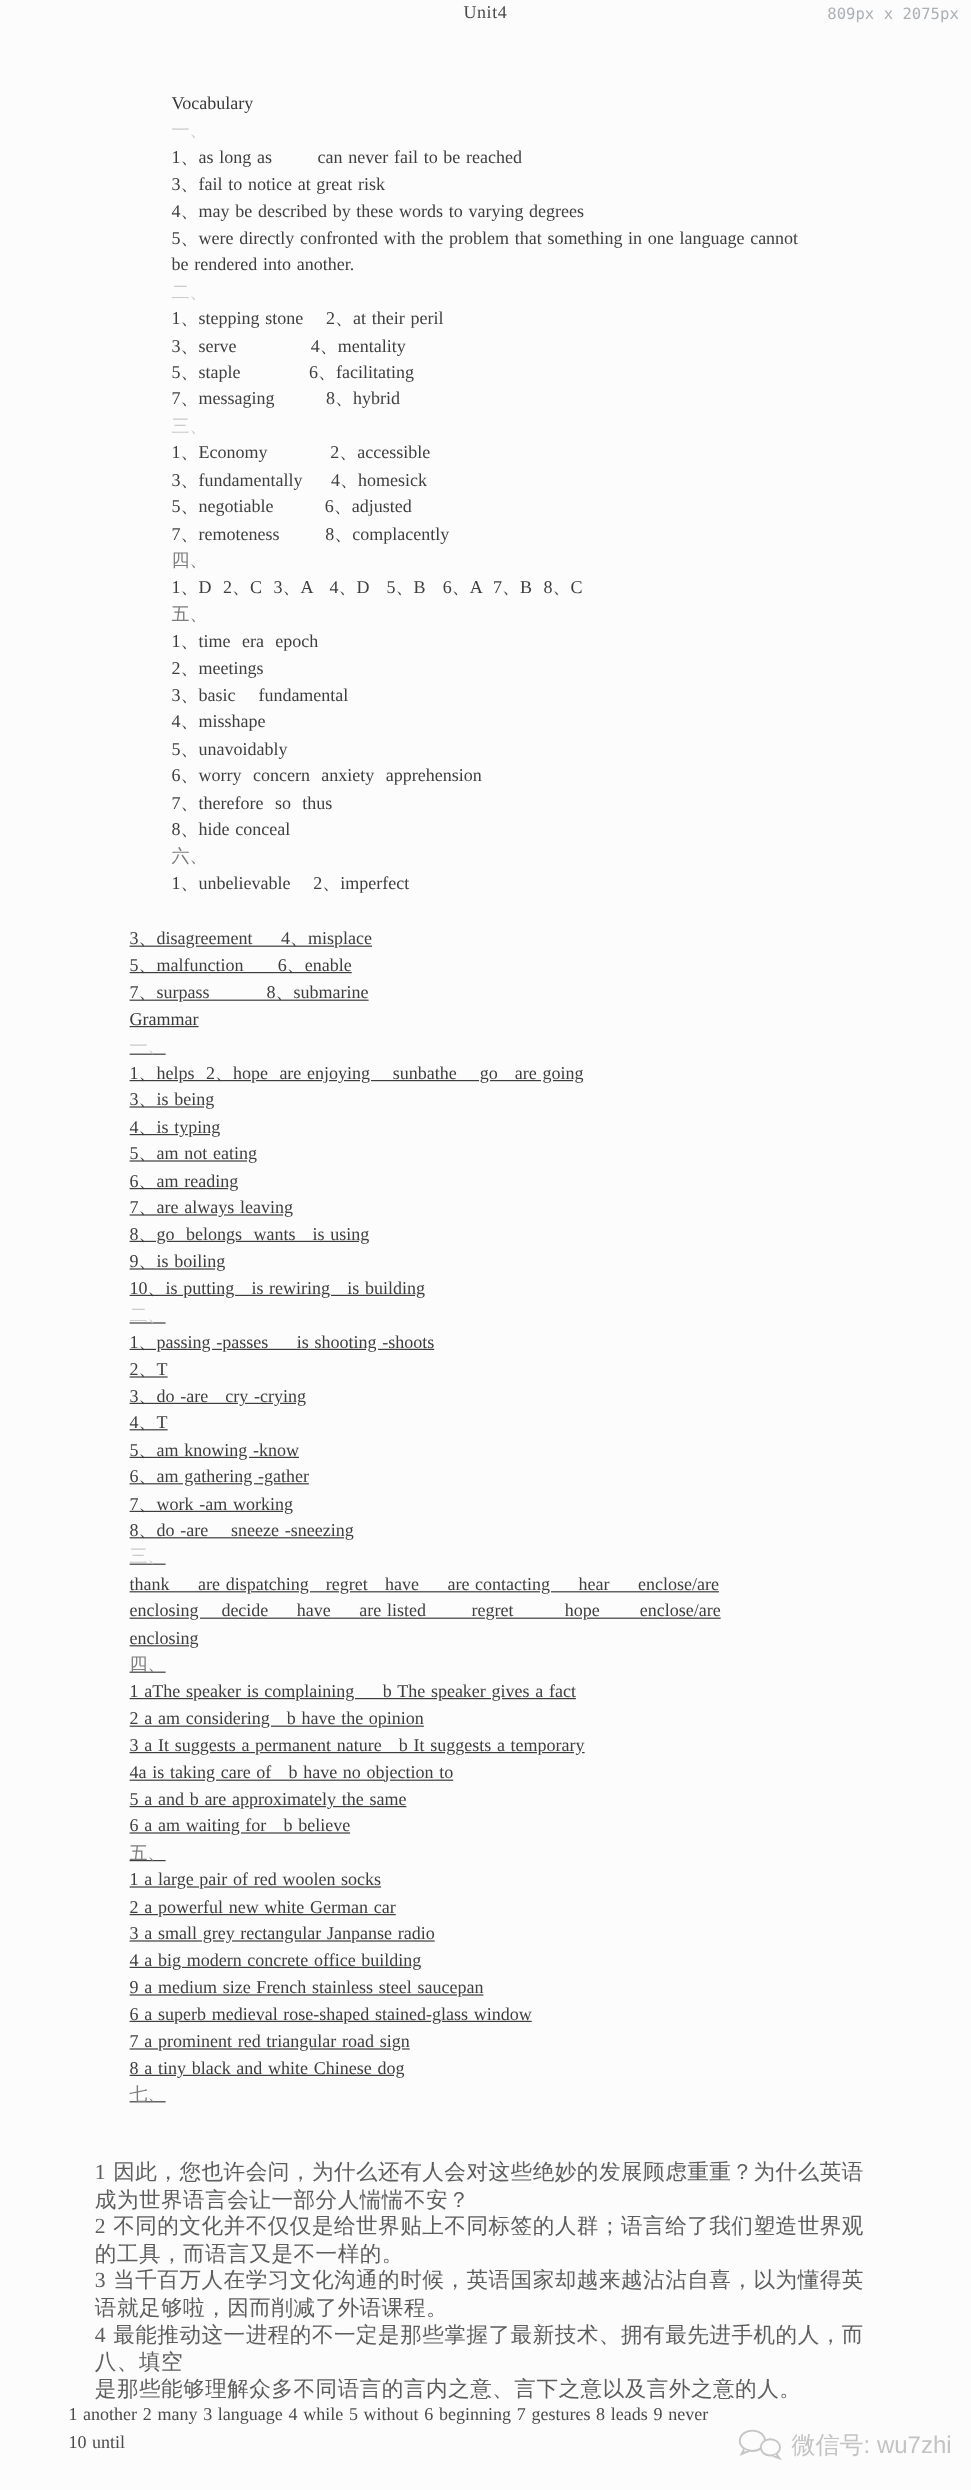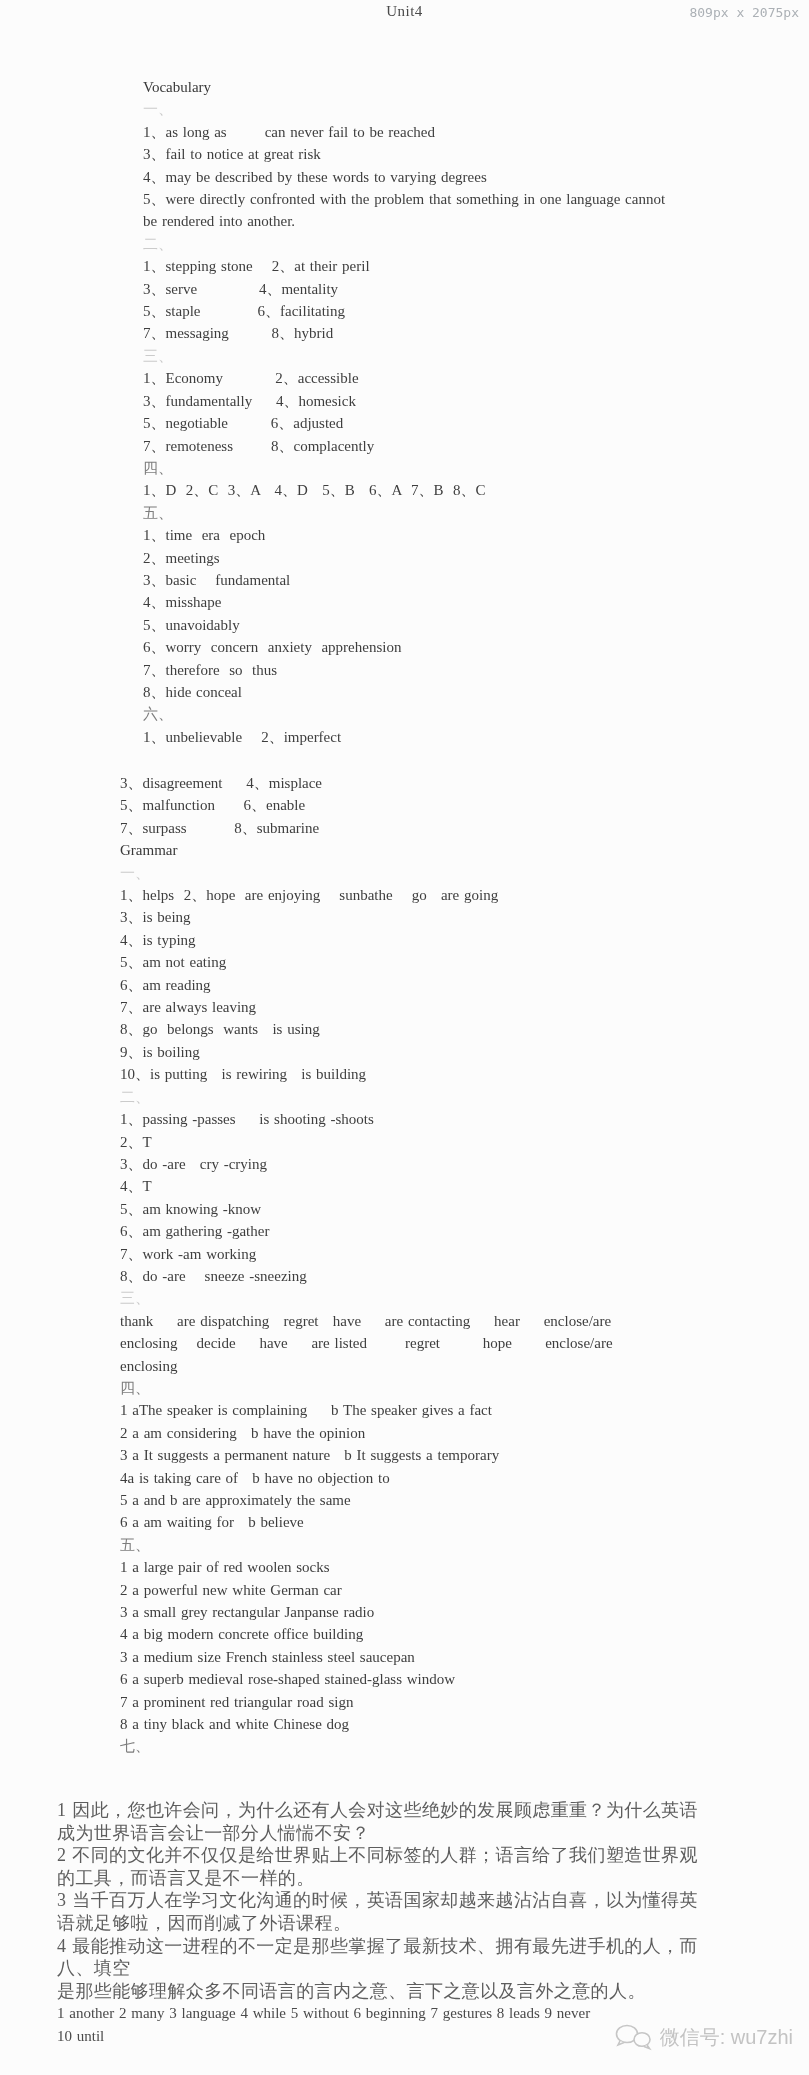--- a/index.html
+++ b/index.html
@@ -16,38 +16,38 @@
     text-align:center; font-size:15px; color:#4a4a4a;
     letter-spacing:0.5px;
   }
   .dim-label {
     position:absolute; top:5px; right:10px;
     font-family:"DejaVu Sans Mono", monospace;
     font-size:13px; color:#abb0b5;
   }
   .block { position:absolute; }
   .block-vocab   { left:143px; top:40px;   width:655px;margin-top:36px; }
-  .block-grammar { left:120px; top:772px;  width:690px; }
+  .block-grammar { left:108px; top:772px;  width:690px;text-decoration:underline; }
   .block-chinese { left:57px;  top:1799px; width:720px; }
   .line {
     white-space:pre-wrap;
     font-size:15px;
     line-height:22.4px;
     min-height:22.4px;
     word-spacing:1px;
     color:#3e3e3e;
   }
   .line.heading { color:#383838; }
   .line.marker  { color:#7d7d7d; }
   .line.faint   { color:#cbcbcb; }
   .block-chinese .line {
     font-size:15px; line-height:22.6px; min-height:22.6px; color:#4a4a4a;
   }
   .block-chinese .line.zh {
-    font-size:18px; color:#5d5d5d; letter-spacing:0.4px;
+    font-size:18px; color:#5d5d5d; letter-spacing:0.4px;margin-left:22px;
   }
   .watermark {
     position:absolute; right:16px; top:2022px;
     display:flex; align-items:center; gap:7px;
     color:#c3c3c3;
     font-family:"Liberation Sans", sans-serif;
     font-size:20px;
   }
   .watermark svg { display:block; }
 </style>
@@ -122,21 +122,21 @@
     <div class="line">2 a am considering   b have the opinion</div>
     <div class="line">3 a It suggests a permanent nature   b It suggests a temporary</div>
     <div class="line">4a is taking care of   b have no objection to</div>
     <div class="line">5 a and b are approximately the same</div>
     <div class="line">6 a am waiting for   b believe</div>
     <div class="line marker">五、</div>
     <div class="line">1 a large pair of red woolen socks</div>
     <div class="line">2 a powerful new white German car</div>
     <div class="line">3 a small grey rectangular Janpanse radio</div>
     <div class="line">4 a big modern concrete office building</div>
-    <div class="line">3 a medium size French stainless steel saucepan</div>
+    <div class="line">9 a medium size French stainless steel saucepan</div>
     <div class="line">6 a superb medieval rose-shaped stained-glass window</div>
     <div class="line">7 a prominent red triangular road sign</div>
     <div class="line">8 a tiny black and white Chinese dog</div>
     <div class="line marker">七、</div>
   </section>
 <section class="block block-chinese">
     <div class="line zh">1 因此，您也许会问，为什么还有人会对这些绝妙的发展顾虑重重？为什么英语</div>
     <div class="line zh">成为世界语言会让一部分人惴惴不安？</div>
     <div class="line zh">2 不同的文化并不仅仅是给世界贴上不同标签的人群；语言给了我们塑造世界观</div>
     <div class="line zh">的工具，而语言又是不一样的。</div>

